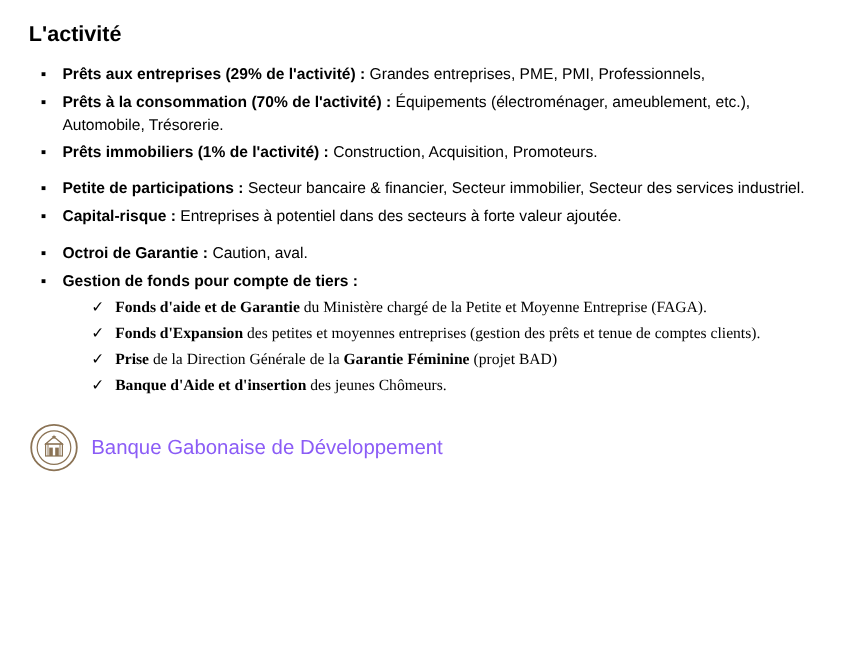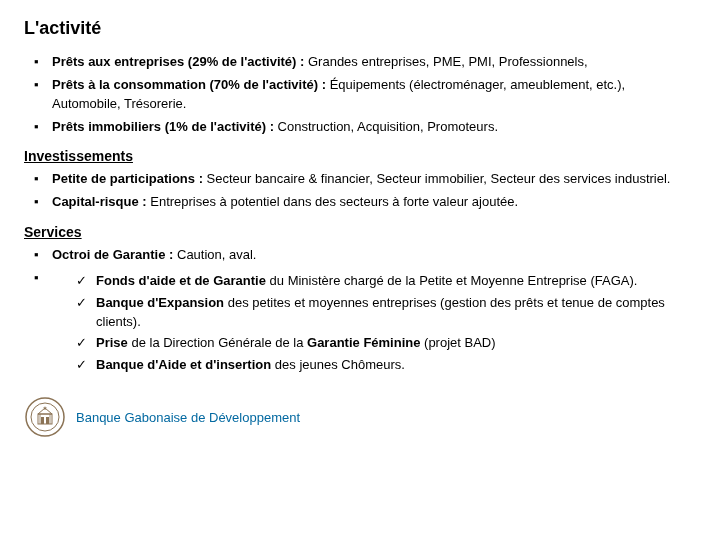--- a/index.html
+++ b/index.html
@@ -74,40 +74,41 @@
     }
 
     .check-list li .check {
       min-width: 16px;
       font-size: 13px;
       margin-right: 4px;
     }
 
     .check-list li .text {
       flex: 1;
+      font-family: Liberation Serif, serif;
     }
 
     .footer {
       display: flex;
       align-items: center;
       margin-top: 18px;
     }
 
     .footer-logo {
       width: 42px;
       height: 42px;
       margin-right: 10px;
       display: flex;
       align-items: center;
       justify-content: center;
     }
 
     .footer-text {
-      font-size: 13px;
-      color: #0369a1;
+      font-size: 17px;
+      color: #8b5cf6;
     }
   </style>
 </head>
 <body>
 
 <h1>L'activité</h1>
 
 <div class="section">
   <ul class="bullet-list">
     <li>
@@ -125,60 +126,59 @@
     <li>
       <span class="bullet">▪</span>
       <span class="text">
         <strong>Prêts immobiliers (1% de l'activité) :</strong> Construction, Acquisition, Promoteurs.
       </span>
     </li>
   </ul>
 </div>
 
 <div class="section">
-  <p class="section-title"> Investissements</p>
   <ul class="bullet-list">
     <li>
       <span class="bullet">▪</span>
       <span class="text">
         <strong>Petite de participations :</strong> Secteur bancaire &amp; financier, Secteur immobilier, Secteur des services industriel.
       </span>
     </li>
     <li>
       <span class="bullet">▪</span>
       <span class="text">
         <strong>Capital-risque :</strong> Entreprises à potentiel dans des secteurs à forte valeur ajoutée.
       </span>
     </li>
   </ul>
 </div>
 
 <div class="section">
-  <p class="section-title">Services</p>
   <ul class="bullet-list">
     <li>
       <span class="bullet">▪</span>
       <span class="text">
         <strong>Octroi de Garantie :</strong> Caution, aval.
       </span>
     </li>
     <li>
       <span class="bullet">▪</span>
       <span class="text">
+        <strong>Gestion de fonds pour compte de tiers :</strong>
         <ul class="check-list">
           <li>
             <span class="check">✓</span>
             <span class="text">
               <strong>Fonds d'aide et de Garantie</strong> du Ministère chargé de la Petite et Moyenne Entreprise (FAGA).
             </span>
           </li>
           <li>
             <span class="check">✓</span>
             <span class="text">
-              <strong>Banque d'Expansion</strong> des petites et moyennes entreprises (gestion des prêts et tenue de comptes clients).
+              <strong>Fonds d'Expansion</strong> des petites et moyennes entreprises (gestion des prêts et tenue de comptes clients).
             </span>
           </li>
           <li>
             <span class="check">✓</span>
             <span class="text">
               <strong>Prise</strong> de la Direction Générale de la <strong>Garantie Féminine</strong> (projet BAD)
             </span>
           </li>
           <li>
             <span class="check">✓</span>

